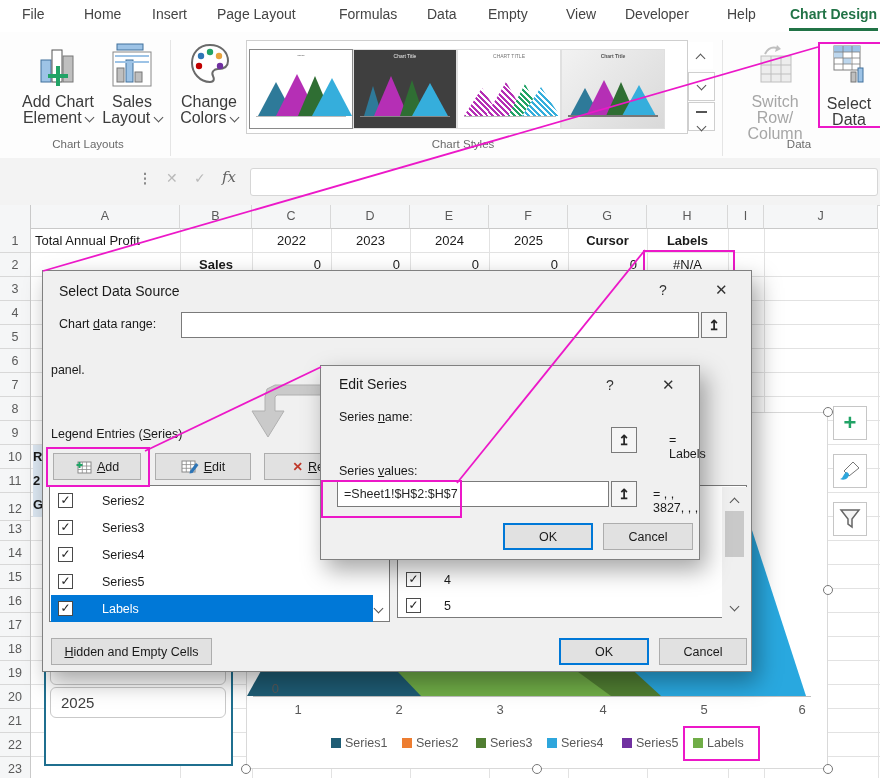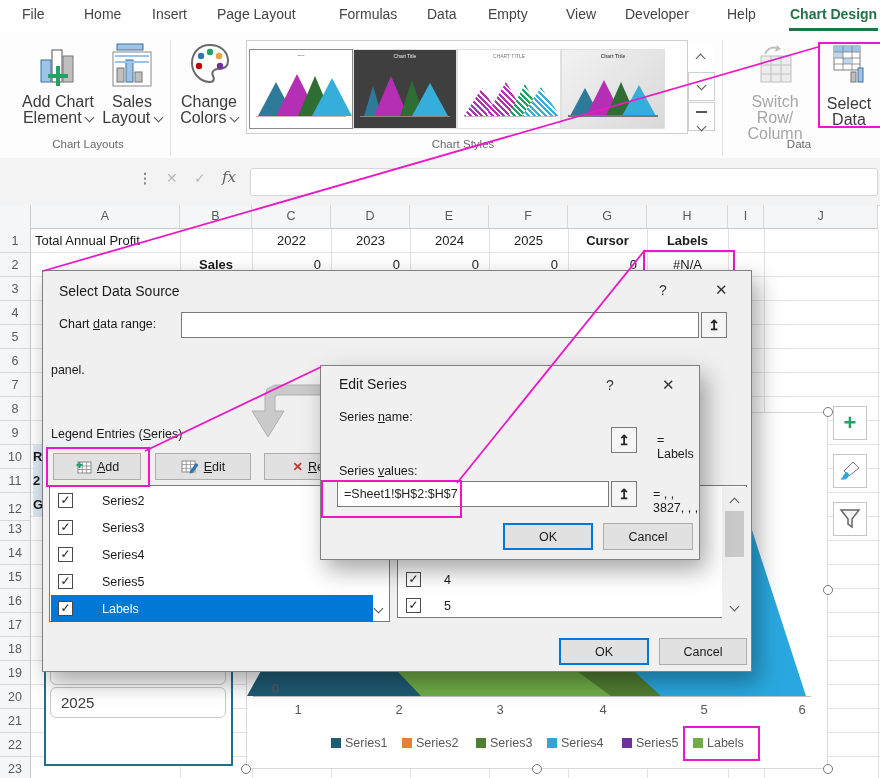--- a/index.html
+++ b/index.html
@@ -428,35 +428,38 @@
           <span class="cbx" style="margin-left:7px">✓</span>
           <span style="margin-left:23px">5</span>
         </div>
       <div class="abs" style="left:324px;top:1px;width:25px;height:131px;background:#f0f0f0">
         <div style="height:22px;text-align:center;line-height:24px"><span class="chev chev-up"></span></div>
         <div style="margin:2px 3px;height:46px;background:#c9c9c9"></div>
         <div style="position:absolute;bottom:2px;width:100%;text-align:center"><span class="chev"></span></div>
       </div>
     </div>
 
+    <div class="abs btn" style="left:8px;top:367px;width:161px;height:27px">
+        <span><u>H</u>idden and Empty Cells</span>
+      </div>
     <div class="abs btn btn-default" style="left:516px;top:367px;width:90px;height:27px">
         <span>OK</span>
       </div>
     <div class="abs btn" style="left:616px;top:367px;width:88px;height:27px">
         <span>Cancel</span>
       </div>
   </div>
 
   <div class="abs dialog" style="left:320px;top:365px;width:380px;height:195px;z-index:12">
     <span class="abs dlg-title" style="left:18px;top:10px">Edit Series</span>
     <span class="abs dlg-sys" style="left:285px;top:11px">?</span>
     <span class="abs dlg-sys" style="left:341px;top:10px;font-size:15px">✕</span>
     <span class="abs dlg-label" style="left:18px;top:44px">Series <u>n</u>ame:</span>
     <div class="abs picker" style="left:290px;top:61px;width:26px;height:26px">↥</div>
-    <span class="abs dlg-label" style="left:336px;top:67px">= Labels</span>
+    <span class="abs dlg-label" style="left:348px;top:67px">= Labels</span>
     <span class="abs dlg-label" style="left:18px;top:98px">Series <u>v</u>alues:</span>
     <div class="abs txtinput" style="left:16px;top:115px;width:272px;height:26px">=Sheet1!$H$2:$H$7</div>
     <div class="abs picker" style="left:290px;top:115px;width:26px;height:26px">↥</div>
     <span class="abs dlg-label" style="left:332px;top:121px">= , , 3827, , ,</span>
     <div class="abs btn btn-default" style="left:182px;top:157px;width:90px;height:27px">
         <span>OK</span>
       </div>
     <div class="abs btn" style="left:282px;top:157px;width:90px;height:27px">
         <span>Cancel</span>
       </div>

